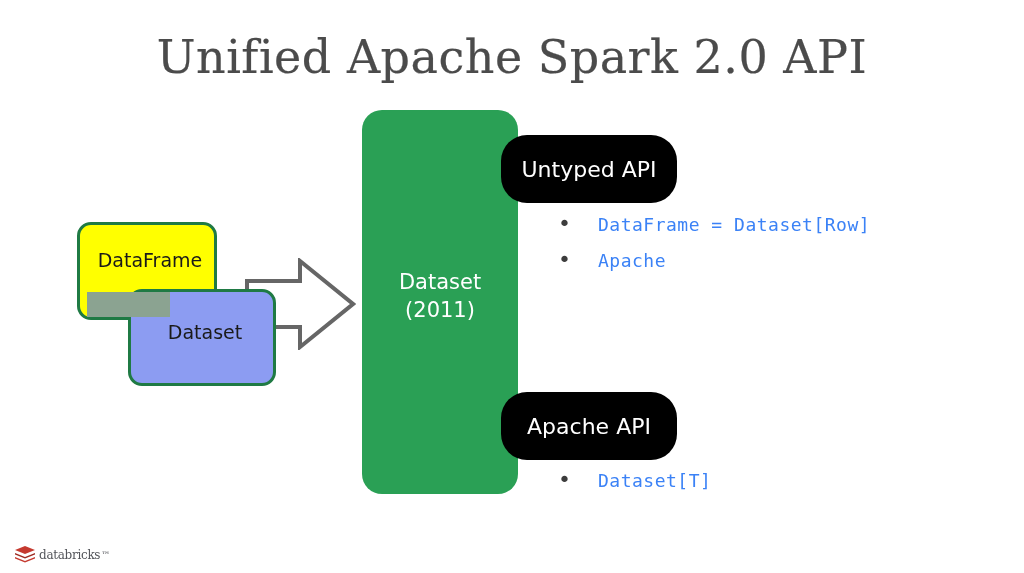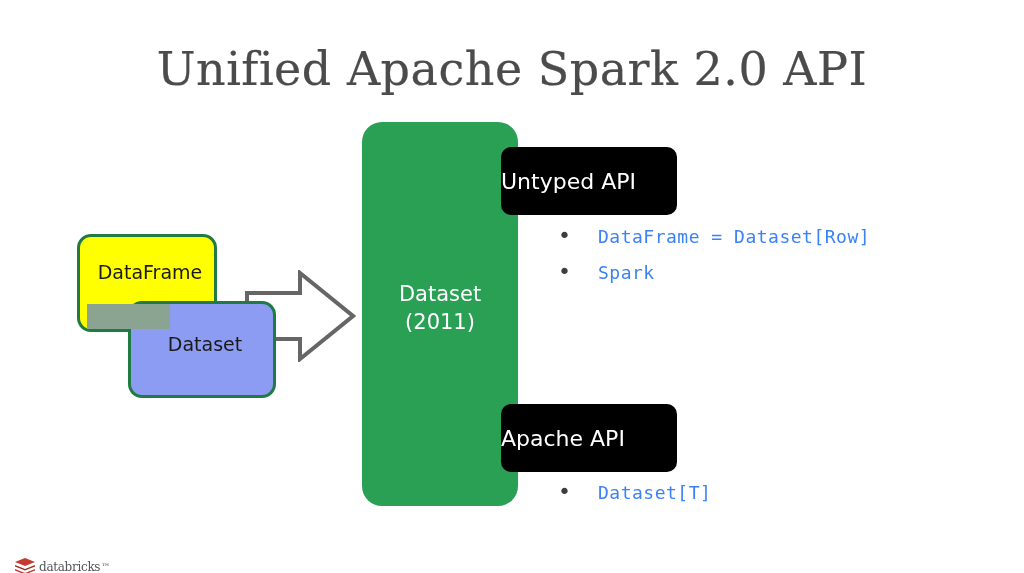--- a/index.html
+++ b/index.html
@@ -10,21 +10,21 @@
   body {
     width: 1024px;
     height: 573px;
     position: relative;
     overflow: hidden;
     font-family: "DejaVu Sans", sans-serif;
   }
 
   #slide {
     position: absolute;
-    left: 0; top: 16px;
+    left: 0; top: 4px;
     width: 1024px;
     height: 515px;
     background: #ffffff;
   }
 
   
   #slide-title {
     position: absolute;
     left: 0;
     top: 26px;
@@ -123,25 +123,26 @@
     text-align: center;
     color: #ffffff;
     font-size: 21px;
     line-height: 28px;
   }
 
   
   .api-pill {
     position: absolute;
     background: #000000;
-    border-radius: 10px;
+    border-radius: 26px;
     color: #ffffff;
     font-size: 22px;
     display: flex;
     align-items: center;
+    justify-content: center;
     z-index: 5;
   }
   #untyped-api-pill {
     left: 501px;
     top: 131px;
     width: 176px;
     height: 68px;
   }
   #typed-api-pill {
     left: 501px;
@@ -243,21 +244,21 @@
     <span>Untyped API</span>
   </div>
 
   <div id="untyped-api-bullets" class="bullet-list">
     <div class="bullet-row">
       <span class="bullet-marker">•</span>
       <span class="bullet-text">DataFrame = Dataset[Row]</span>
     </div>
     <div class="bullet-row">
       <span class="bullet-marker">•</span>
-      <span class="bullet-text">Spark</span>
+      <span class="bullet-text">Apache</span>
     </div>
   </div>
 
   <div id="typed-api-pill" class="api-pill">
     <span>Apache API</span>
   </div>
 
   <div id="typed-api-bullets" class="bullet-list">
     <div class="bullet-row">
       <span class="bullet-marker">•</span>

